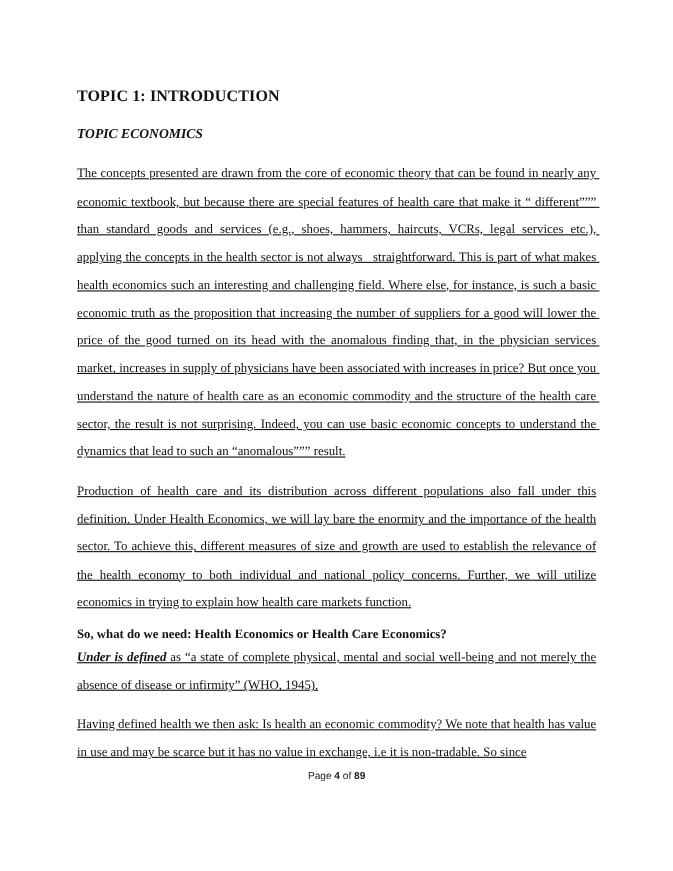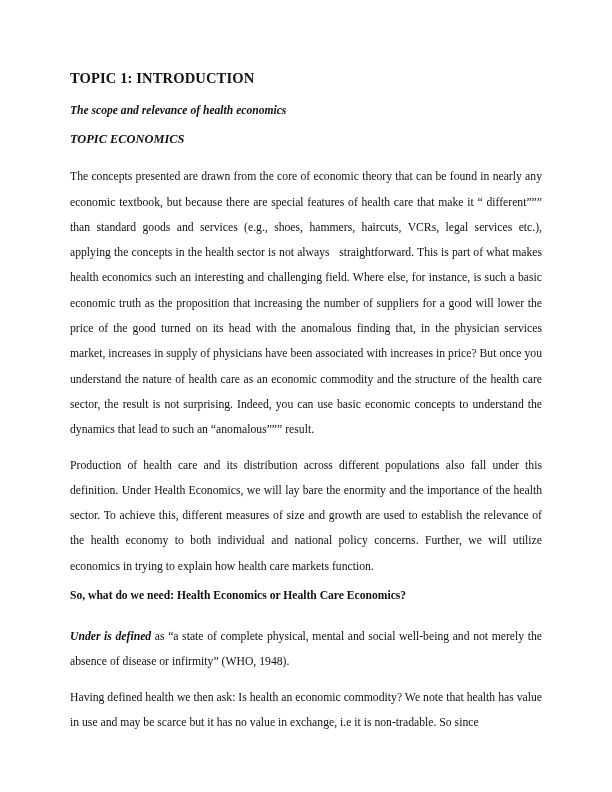--- a/index.html
+++ b/index.html
@@ -19,52 +19,53 @@
   }
   .content {
     position: absolute;
     left: 70px;
     top: 62px;
     width: 472px;
   }
   h1.topic-title {
     font-size: 14.6px;
     font-weight: bold;
-    margin: 8px 0 16px 0;
+    margin: 18px 0 16px 0;
     line-height: 1.2;
     letter-spacing: 0.1px;
   }
   h2.scope-heading {
     font-size: 11.6px;
     font-weight: bold;
     font-style: italic;
     margin: 0 0 15px 0;
     line-height: 1.2;
   }
   h3.section-heading {
     font-size: 12.4px;
     font-weight: bold;
     font-style: italic;
     margin: 0 0 17px 0;
     line-height: 1.2;
   }
   h4.question-heading {
     font-size: 11.6px;
     font-weight: bold;
-    margin: 0 0 21px 0;
+    margin: 0 0 1px 0;
     line-height: 1.2;
   }
   p.body-par {
     font-size: 11.7px;
     line-height: 25.3px;
     text-align: justify;
     text-justify: inter-word;
     margin: 0 0 10px 0;
     -webkit-hyphens: none;
     hyphens: none;
+    text-decoration: underline;
   }
   p.body-par:last-of-type {
     margin-bottom: 0;
   }
   .lead-term {
     font-weight: bold;
     font-style: italic;
   }
   .footer {
     position: absolute;
@@ -83,33 +84,35 @@
 </style>
 </head>
 <body>
 
 <div class="page">
 
   <div class="content">
 
     <h1 class="topic-title">TOPIC 1: INTRODUCTION</h1>
 
-    <h2 class="scope-heading">The scope and relevance of health economics</h2>
 
     <h3 class="section-heading">TOPIC ECONOMICS</h3>
 
     <p class="body-par nowrap">The concepts presented are drawn from the core of economic theory that can be found in nearly any economic textbook, but because there are special features of health care that make it “ different””” than standard goods and services (e.g., shoes, hammers, haircuts, VCRs, legal services etc.), applying the concepts in the health sector is not always   straightforward. This is part of what makes health economics such an interesting and challenging field. Where else, for instance, is such a basic economic truth as the proposition that increasing the number of suppliers for a good will lower the price of the good turned on its head with the anomalous finding that, in the physician services market, increases in supply of physicians have been associated with increases in price? But once you understand the nature of health care as an economic commodity and the structure of the health care sector, the result is not surprising. Indeed, you can use basic economic concepts to understand the dynamics that lead to such an “anomalous””” result.</p>
 
 
     <p class="body-par">Production of health care and its distribution across different populations also fall under this definition. Under Health Economics, we will lay bare the enormity and the importance of the health sector. To achieve this, different measures of size and growth are used to establish the relevance of the health economy to both individual and national policy concerns. Further, we will utilize economics in trying to explain how health care markets function.</p>
 
     <h4 class="question-heading">So, what do we need: Health Economics or Health Care Economics?</h4>
 
     <p class="body-par">
-      <span class="lead-term">Under is defined</span><span> as “a state of complete physical, mental and social well-being and not merely the absence of disease or infirmity” (WHO, 1948).</span>
+      <span class="lead-term">Under is defined</span><span> as “a state of complete physical, mental and social well-being and not merely the absence of disease or infirmity” (WHO, 1945).</span>
     </p>
 
     <p class="body-par">Having defined health we then ask: Is health an economic commodity? We note that health has value in use and may be scarce but it has no value in exchange, i.e it is non-tradable. So since</p>
 
   </div>
 
+  <div class="footer">
+    <span>Page </span><b>4</b><span> of </span><b>89</b>
+  </div>
 
 </div>
 
 </body></html>

